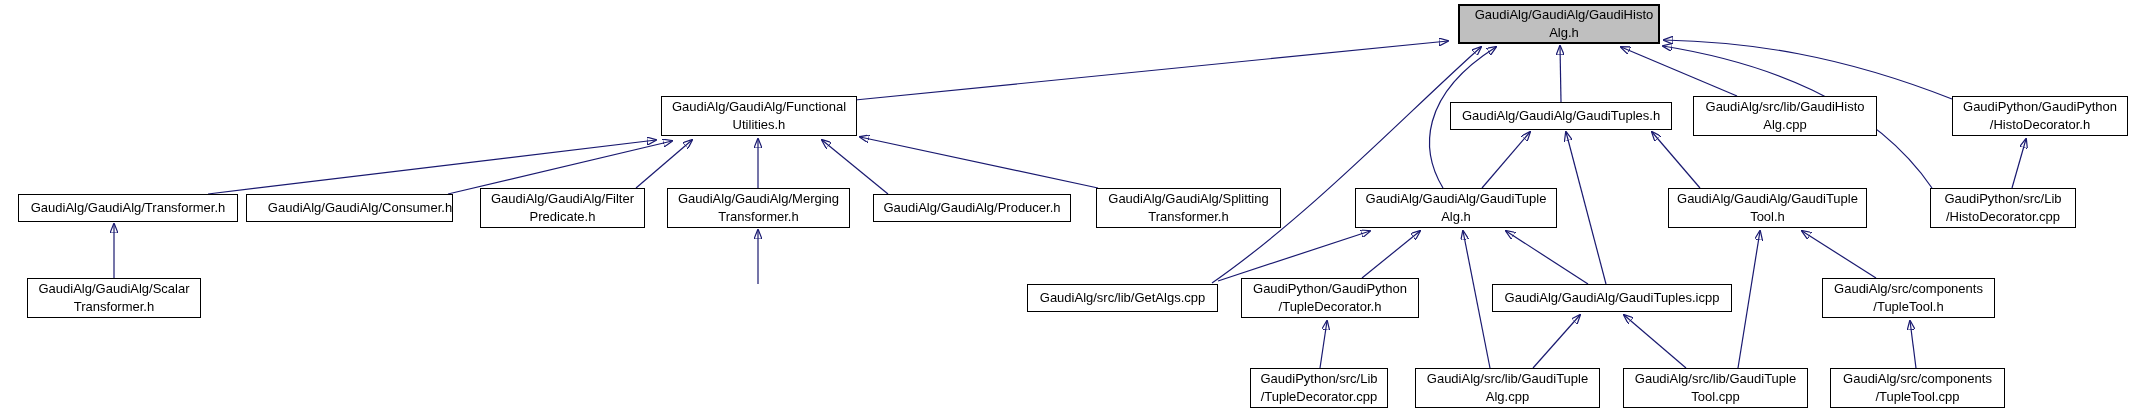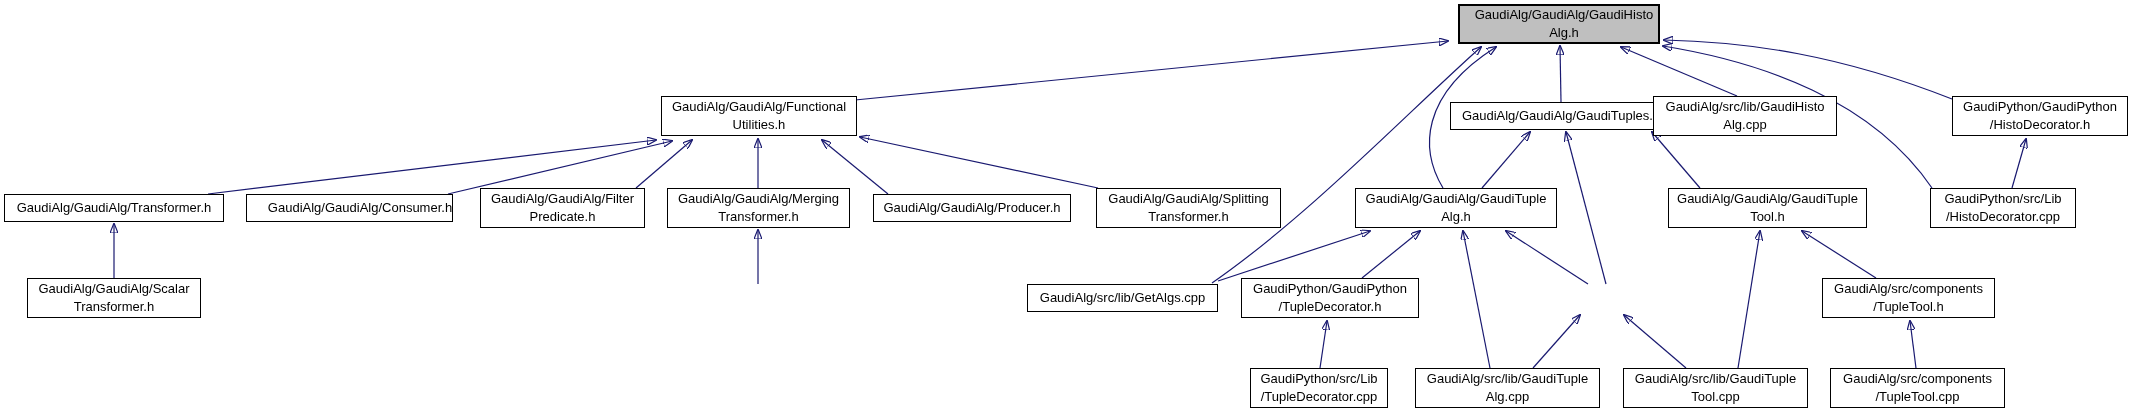--- a/index.html
+++ b/index.html
@@ -69,27 +69,27 @@
   </svg>
 
   <div class="node root" style="left:1458px;top:4px;width:202px;height:40px;">GaudiAlg/GaudiAlg/GaudiHisto
 Alg.h</div>
 
   <div class="node" style="left:661px;top:96px;width:196px;height:40px;">GaudiAlg/GaudiAlg/Functional
 Utilities.h</div>
 
   <div class="node" style="left:1450px;top:102px;width:222px;height:28px;">GaudiAlg/GaudiAlg/GaudiTuples.h</div>
 
-  <div class="node" style="left:1653px;top:96px;width:184px;height:40px;">GaudiAlg/src/lib/GaudiHisto
+  <div class="node" style="left:1693px;top:96px;width:184px;height:40px;">GaudiAlg/src/lib/GaudiHisto
 Alg.cpp</div>
 
   <div class="node" style="left:1952px;top:96px;width:176px;height:40px;">GaudiPython/GaudiPython
 /HistoDecorator.h</div>
 
-  <div class="node" style="left:4px;top:194px;width:220px;height:28px;">GaudiAlg/GaudiAlg/Transformer.h</div>
+  <div class="node" style="left:18px;top:194px;width:220px;height:28px;">GaudiAlg/GaudiAlg/Transformer.h</div>
 
   <div class="node" style="left:246px;top:194px;width:207px;height:28px;padding-left:21px;">GaudiAlg/GaudiAlg/Consumer.h</div>
 
   <div class="node" style="left:480px;top:188px;width:165px;height:40px;">GaudiAlg/GaudiAlg/Filter
 Predicate.h</div>
 
   <div class="node" style="left:667px;top:188px;width:183px;height:40px;">GaudiAlg/GaudiAlg/Merging
 Transformer.h</div>
 
   <div class="node" style="left:873px;top:194px;width:198px;height:28px;">GaudiAlg/GaudiAlg/Producer.h</div>
@@ -108,20 +108,21 @@
 
   <div class="node" style="left:27px;top:278px;width:174px;height:40px;">GaudiAlg/GaudiAlg/Scalar
 Transformer.h</div>
 
 
   <div class="node" style="left:1027px;top:284px;width:191px;height:28px;">GaudiAlg/src/lib/GetAlgs.cpp</div>
 
   <div class="node" style="left:1241px;top:278px;width:178px;height:40px;">GaudiPython/GaudiPython
 /TupleDecorator.h</div>
 
+  <div class="node" style="left:1492px;top:284px;width:240px;height:28px;">GaudiAlg/GaudiAlg/GaudiTuples.icpp</div>
 
   <div class="node" style="left:1822px;top:278px;width:173px;height:40px;">GaudiAlg/src/components
 /TupleTool.h</div>
 
   <div class="node" style="left:1250px;top:368px;width:138px;height:40px;">GaudiPython/src/Lib
 /TupleDecorator.cpp</div>
 
   <div class="node" style="left:1415px;top:368px;width:185px;height:40px;">GaudiAlg/src/lib/GaudiTuple
 Alg.cpp</div>
 

